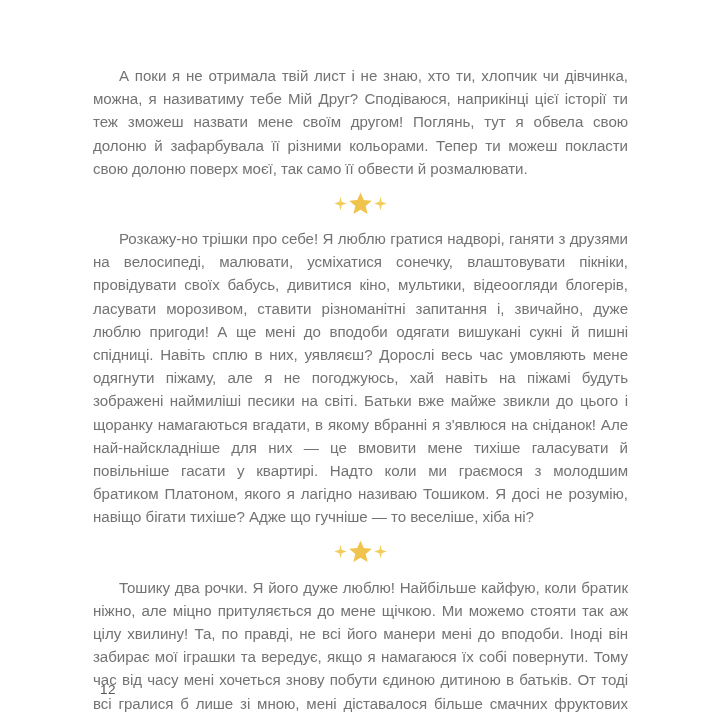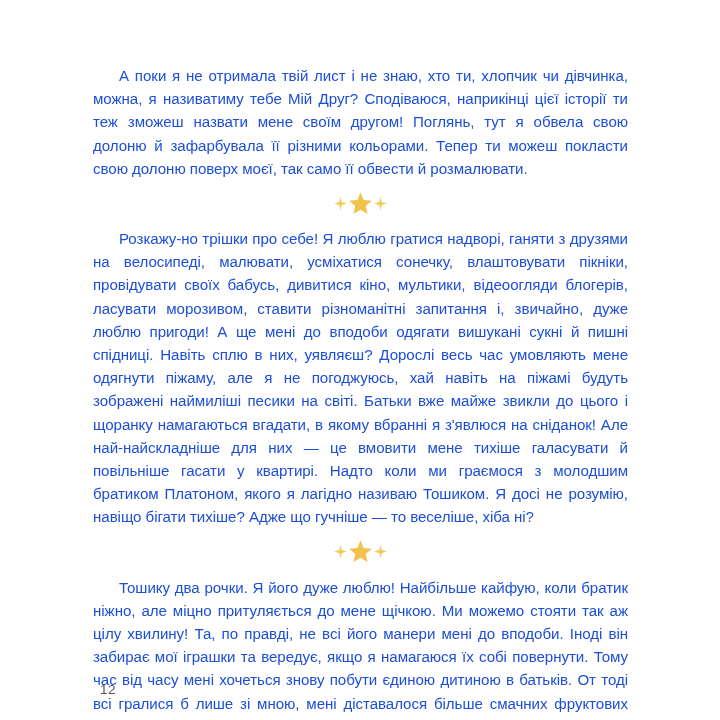--- a/index.html
+++ b/index.html
@@ -27,21 +27,21 @@
     position: absolute;
     left: 93px;
     top: 64px;
     width: 535px;
   }
 
   .para {
     margin: 0;
     font-size: 15.1px;
     line-height: 23.2px;
-    color: #1d4ed8;
+    color: #737373;
     text-align: justify;
     text-indent: 26px;
     letter-spacing: -0.05px;
     word-spacing: 0px;
     -webkit-font-smoothing: antialiased;
   }
 
   
   .divider {
     display: flex;

